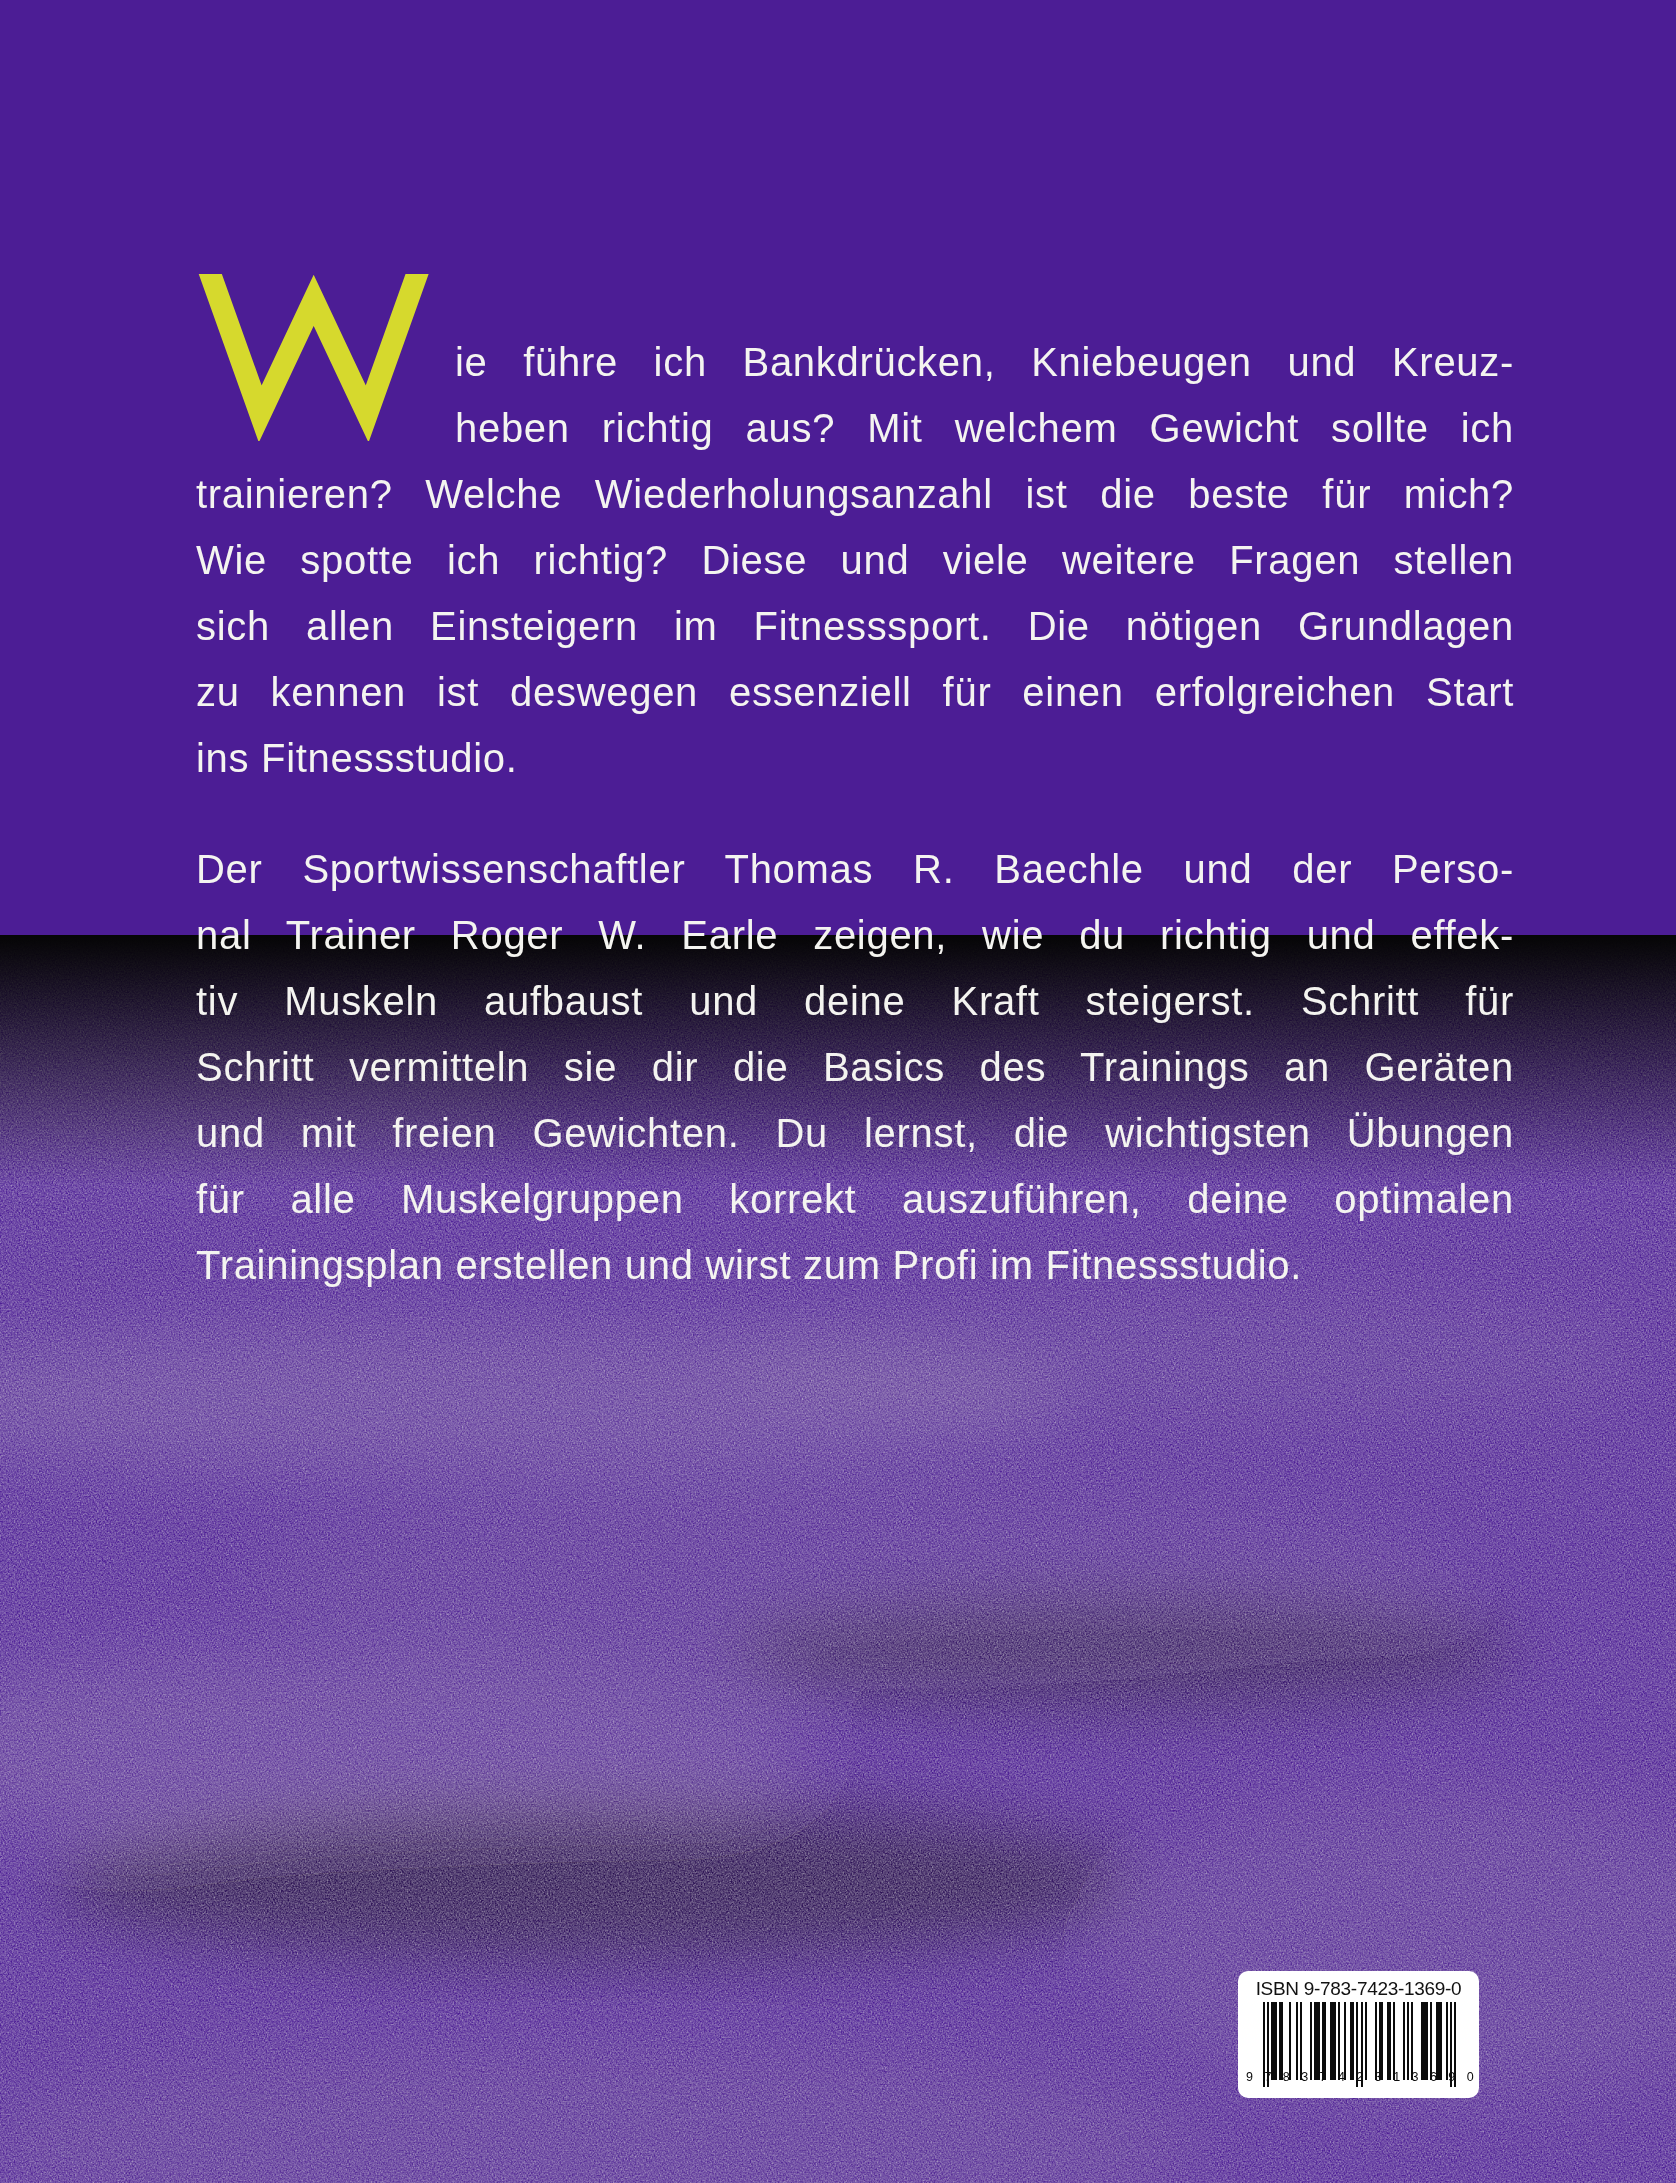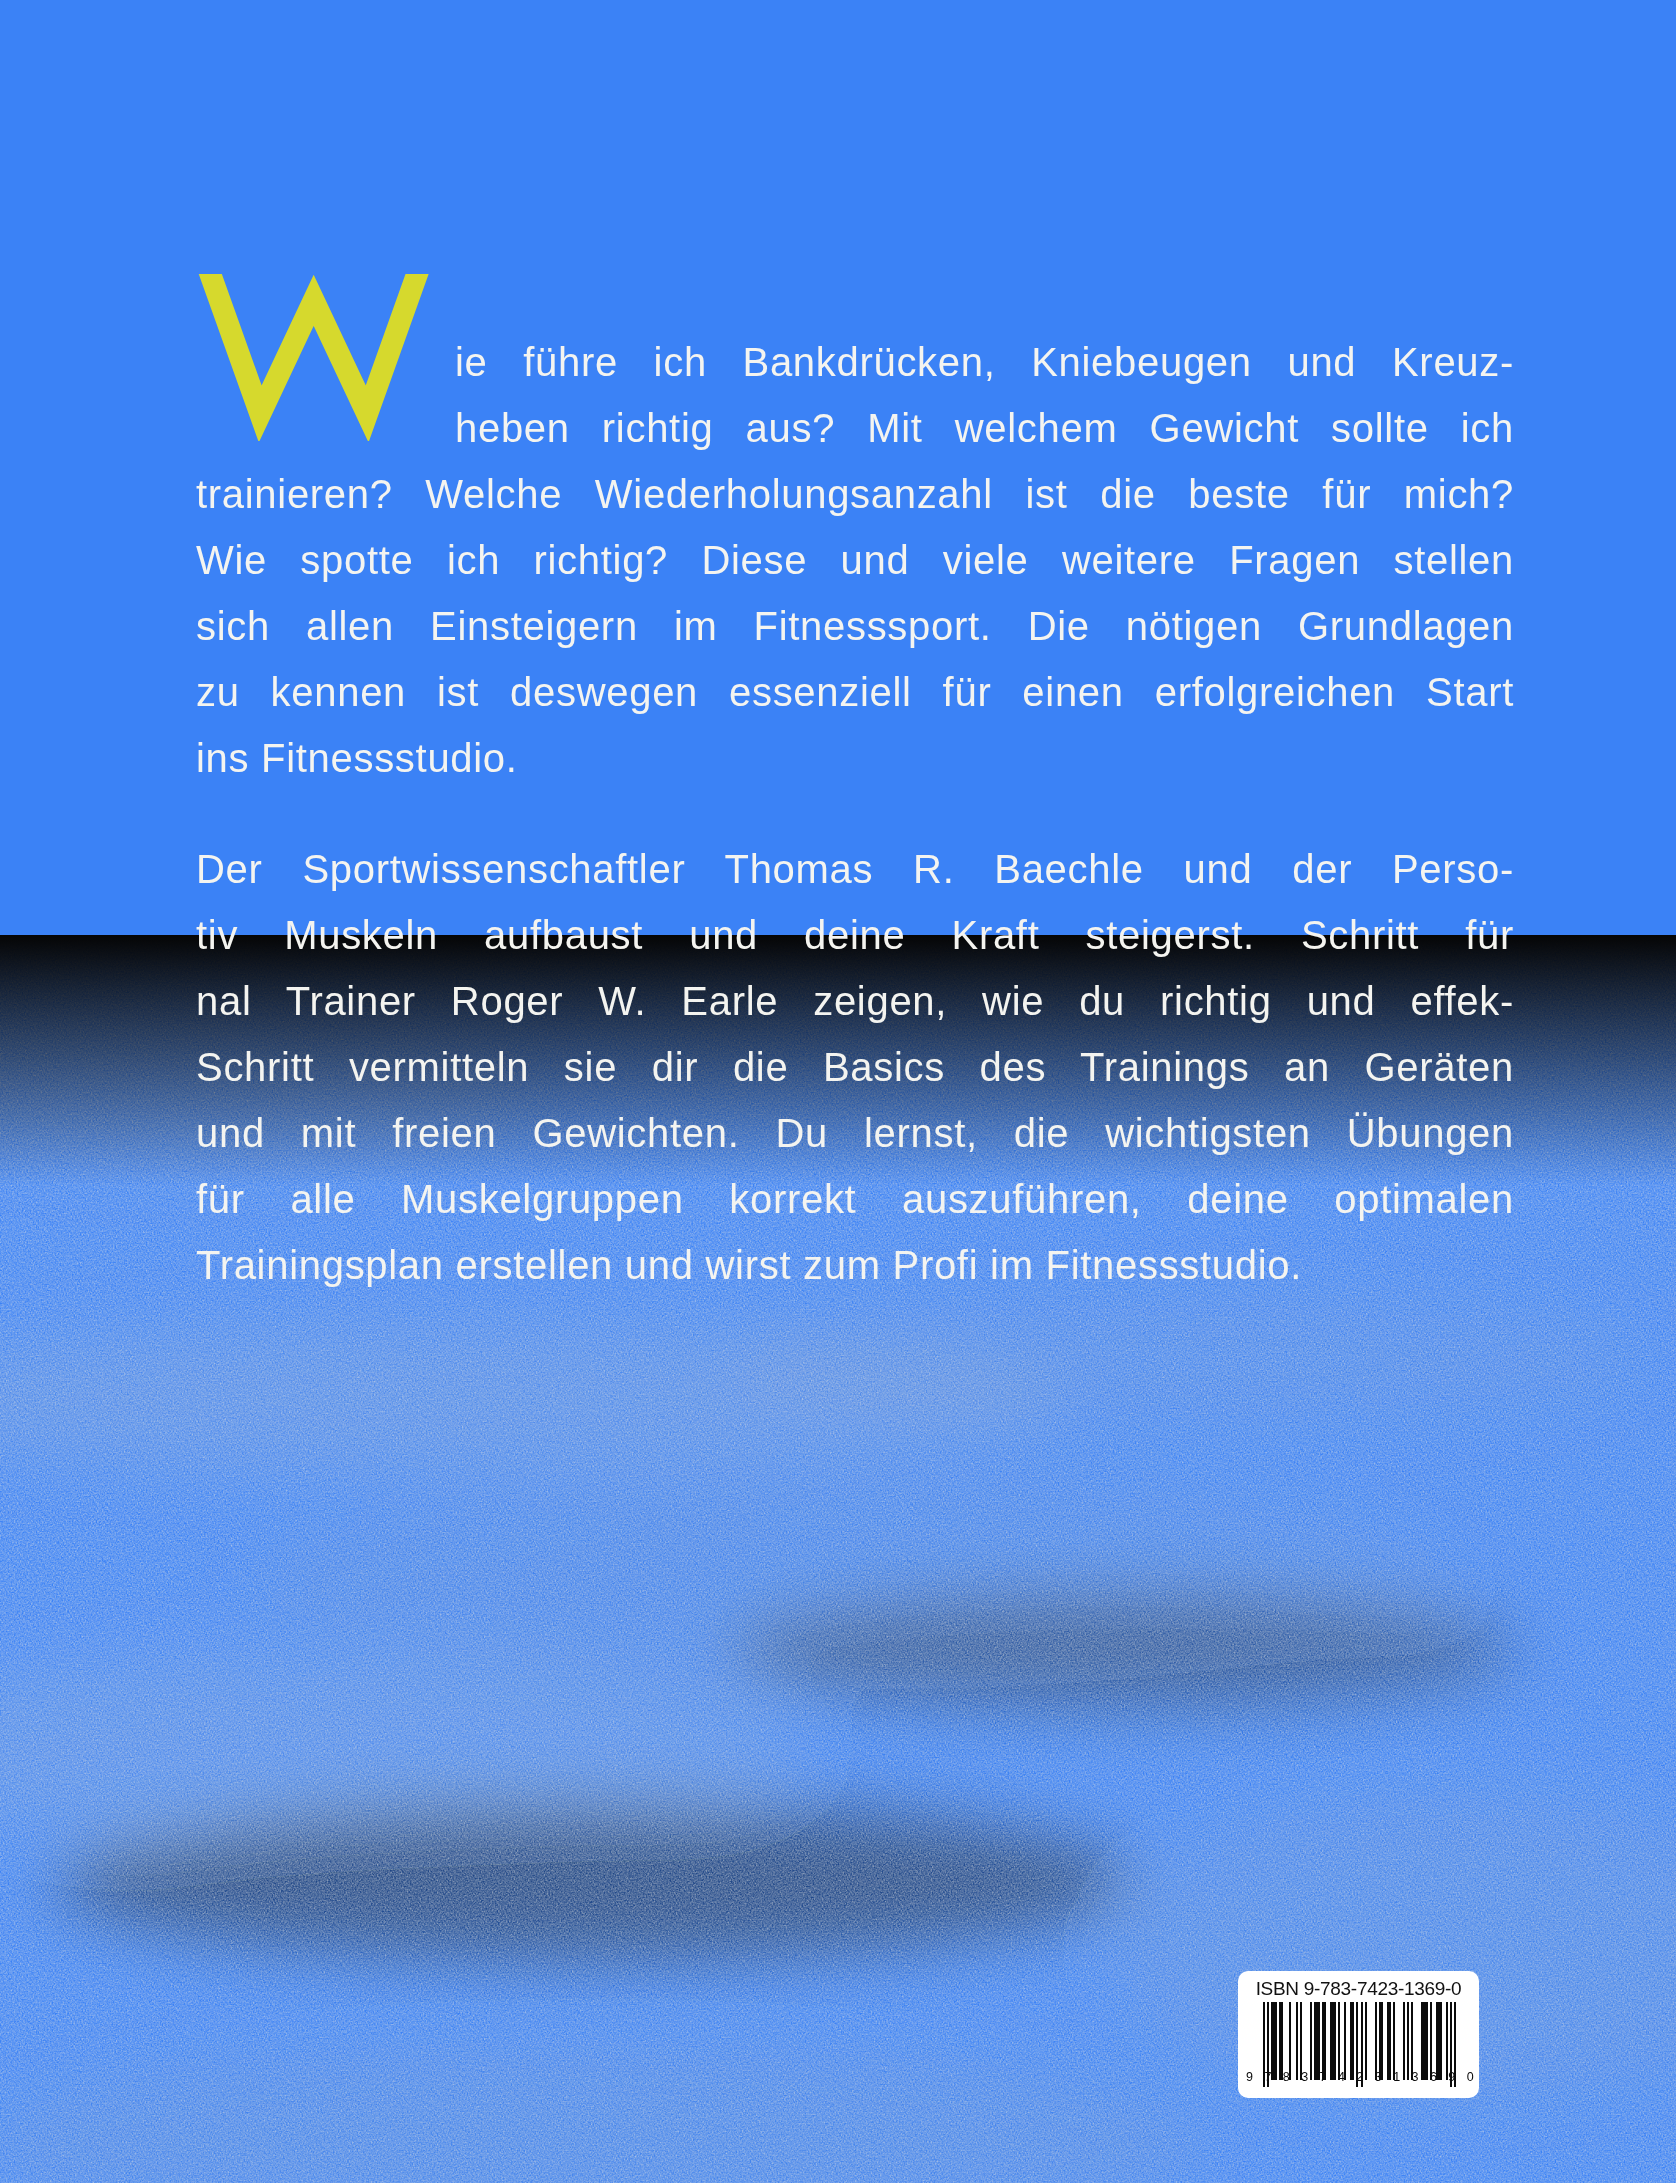--- a/index.html
+++ b/index.html
@@ -1,19 +1,19 @@
 <!DOCTYPE html>
 <html style="font-size:10.6px"><head>
 <meta charset="utf-8">
 <style>
   html,body{margin:0;padding:0;background:#000;}
   .page{
     position:relative;
     width:1676px;height:2183px;
-    background:#3b82f6;
+    background:#4c1d95;
     overflow:hidden;
     font-family:"Liberation Sans","DejaVu Sans",sans-serif;
   }
   .texture{position:absolute;left:0;top:935px;width:1676px;height:1248px;pointer-events:none;}
   .blurb{
     position:absolute;left:196px;width:1318px;
     color:#f4f4f0;
     font-size:40px;line-height:66px;letter-spacing:0.7px;
     font-weight:400;
   }
@@ -110,22 +110,22 @@
     <div class="line">heben richtig aus? Mit welchem Gewicht sollte ich</div>
     <div class="line">trainieren? Welche Wiederholungsanzahl ist die beste für mich?</div>
     <div class="line">Wie spotte ich richtig? Diese und viele weitere Fragen stellen</div>
     <div class="line">sich allen Einsteigern im Fitnesssport. Die nötigen Grundlagen</div>
     <div class="line">zu kennen ist deswegen essenziell für einen erfolgreichen Start</div>
     <div class="line para-end">ins Fitnessstudio.</div>
   </div>
 
   <div class="blurb para2">
     <div class="line">Der Sportwissenschaftler Thomas R. Baechle und der Perso-</div>
+    <div class="line">nal Trainer Roger W. Earle zeigen, wie du richtig und effek-</div>
     <div class="line">tiv Muskeln aufbaust und deine Kraft steigerst. Schritt für</div>
-    <div class="line">nal Trainer Roger W. Earle zeigen, wie du richtig und effek-</div>
     <div class="line">Schritt vermitteln sie dir die Basics des Trainings an Geräten</div>
     <div class="line">und mit freien Gewichten. Du lernst, die wichtigsten Übungen</div>
     <div class="line">für alle Muskelgruppen korrekt auszuführen, deine optimalen</div>
     <div class="line para-end">Trainingsplan erstellen und wirst zum Profi im Fitnessstudio.</div>
   </div>
 
 
   <div class="isbn-panel">
     <div class="isbn-label">ISBN 9-783-7423-1369-0</div>
     <div class="ean-bars">

